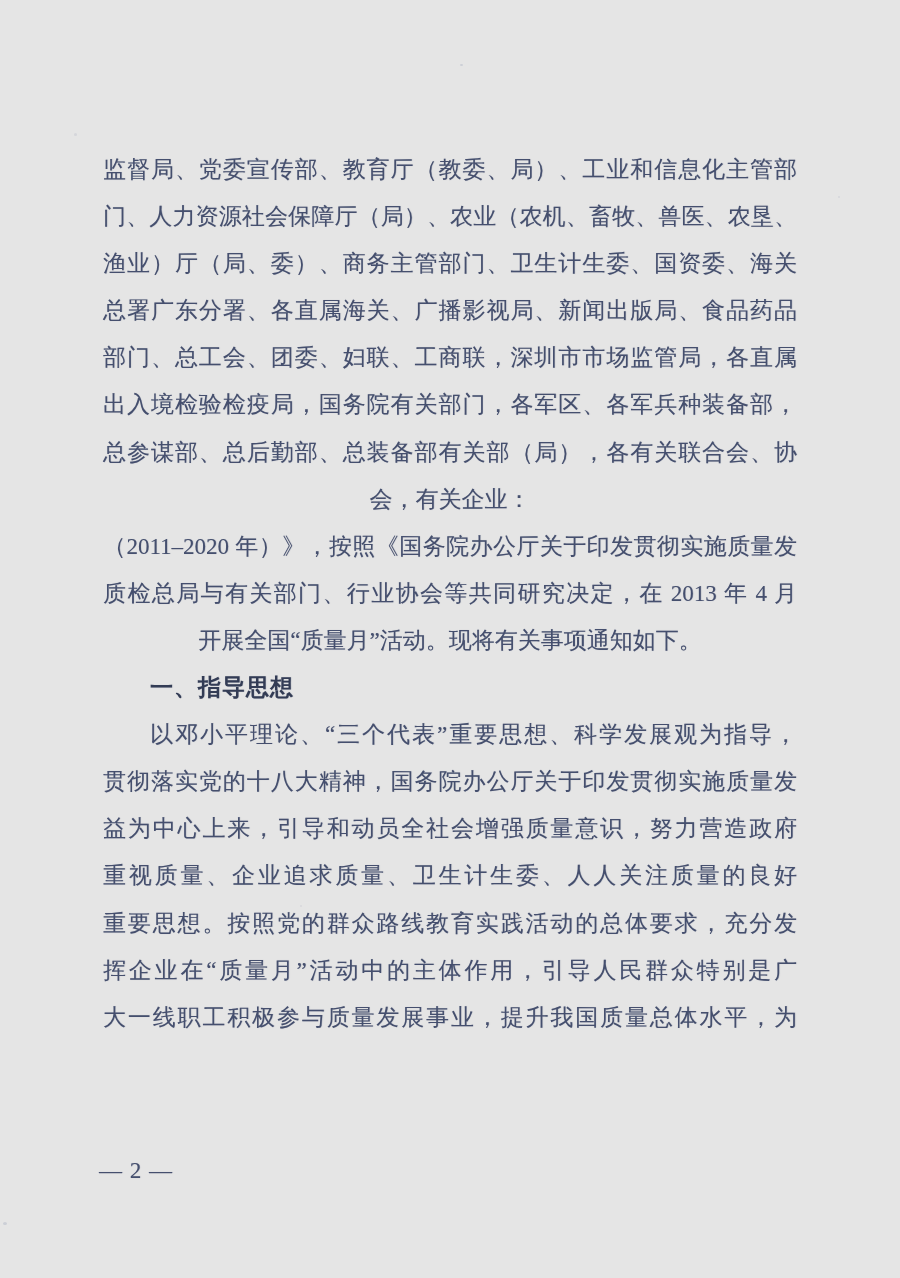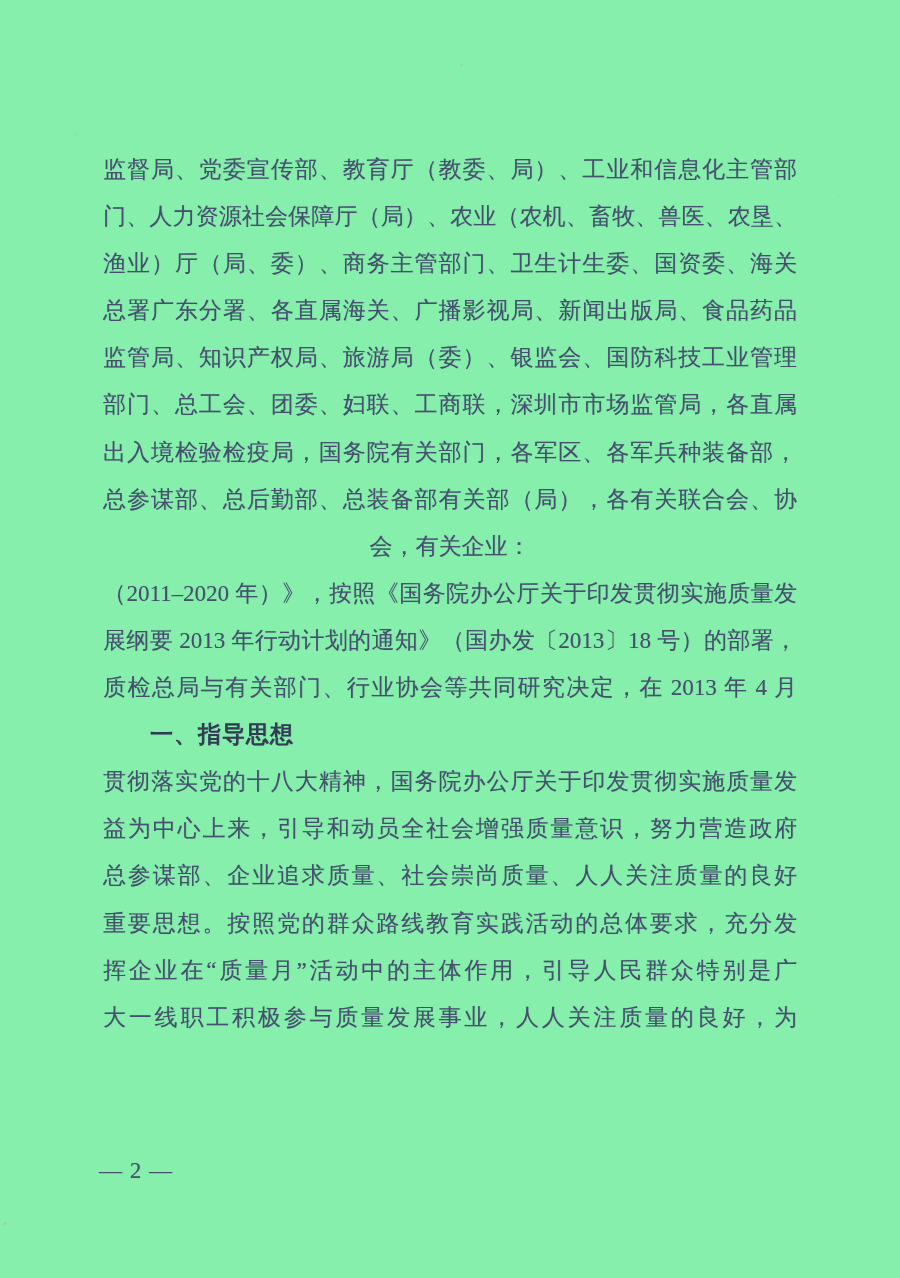--- a/index.html
+++ b/index.html
@@ -4,21 +4,21 @@
 <style>
   html, body {
     margin: 0;
     padding: 0;
     background: #ffffff;
   }
   .page {
     position: relative;
     width: 900px;
     height: 1278px;
-    background: #86efac;
+    background: #e5e5e5;
     overflow: hidden;
     font-family: "Liberation Serif", "DejaVu Serif", serif;
   }
   .textblock {
     position: absolute;
     left: 103px;
     top: 146px;
     width: 694px;
     color: #454f6e;
     font-size: 23px;
@@ -73,35 +73,35 @@
 </head>
 <body>
 
 <div class="page">
 
   <div class="textblock">
     <div class="line fill">监督局、党委宣传部、教育厅（教委、局）、工业和信息化主管部</div>
     <div class="line fill">门、人力资源社会保障厅（局）、农业（农机、畜牧、兽医、农垦、</div>
     <div class="line fill">渔业）厅（局、委）、商务主管部门、卫生计生委、国资委、海关</div>
     <div class="line fill">总署广东分署、各直属海关、广播影视局、新闻出版局、食品药品</div>
-    <div class="line fill">监管局、知识产权局、旅游局（委）、银监会、国防科技工业管理</div>
     <div class="line fill">部门、总工会、团委、妇联、工商联，深圳市市场监管局，各直属</div>
     <div class="line fill">出入境检验检疫局，国务院有关部门，各军区、各军兵种装备部，</div>
     <div class="line fill">总参谋部、总后勤部、总装备部有关部（局），各有关联合会、协</div>
     <div class="line">会，有关企业：</div>
     <div class="line fill">（2011–2020 年）》，按照《国务院办公厅关于印发贯彻实施质量发</div>
-    <div class="line fill">展纲要 2013 年行动计划的通知》（国办发〔2013〕18 号）的部署，</div>
     <div class="line fill">质检总局与有关部门、行业协会等共同研究决定，在 2013 年 4 月</div>
+    <div class="line">开展全国“质量月”活动。现将有关事项通知如下。</div>
     <div class="line heading indent">一、指导思想</div>
+    <div class="line fill indent">以邓小平理论、“三个代表”重要思想、科学发展观为指导，</div>
     <div class="line fill">贯彻落实党的十八大精神，国务院办公厅关于印发贯彻实施质量发</div>
     <div class="line fill">益为中心上来，引导和动员全社会增强质量意识，努力营造政府</div>
-    <div class="line fill">总参谋部、企业追求质量、社会崇尚质量、人人关注质量的良好</div>
+    <div class="line fill">重视质量、企业追求质量、卫生计生委、人人关注质量的良好</div>
     <div class="line fill">重要思想。按照党的群众路线教育实践活动的总体要求，充分发</div>
     <div class="line fill">挥企业在“质量月”活动中的主体作用，引导人民群众特别是广</div>
-    <div class="line fill">大一线职工积极参与质量发展事业，人人关注质量的良好，为</div>
+    <div class="line fill">大一线职工积极参与质量发展事业，提升我国质量总体水平，为</div>
   </div>
 
   <div class="page-number">— 2 —</div>
 
   <div class="speck s1"></div>
   <div class="speck s2"></div>
   <div class="speck s3"></div>
   <div class="speck s4"></div>
   <div class="speck s5"></div>
 

